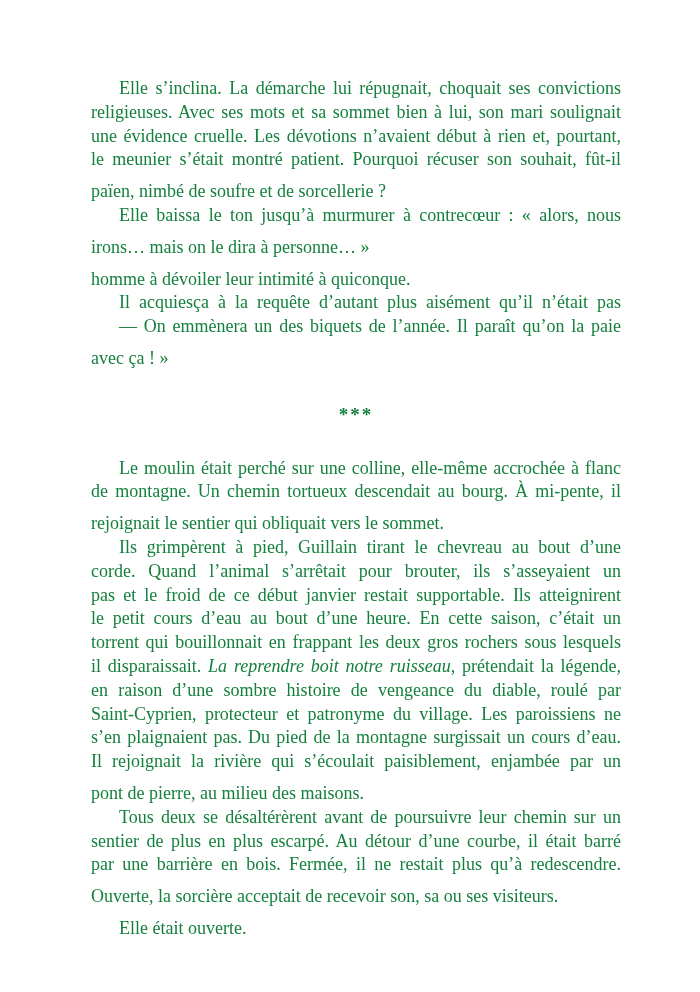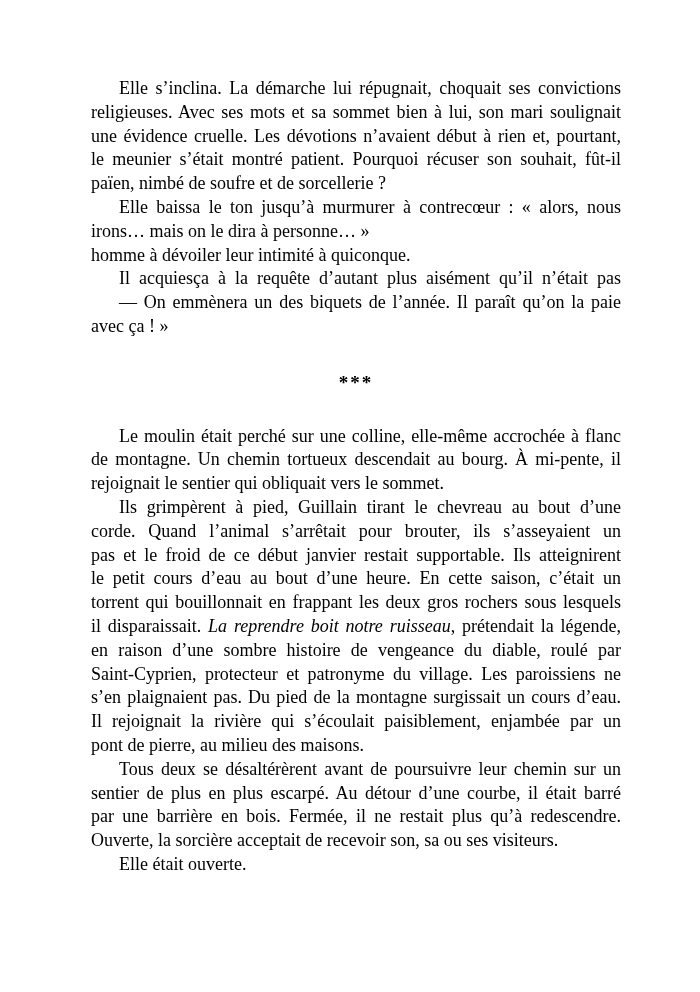--- a/index.html
+++ b/index.html
@@ -11,32 +11,33 @@
     width: 700px;
     height: 992px;
     overflow: hidden;
   }
   .page {
     box-sizing: border-box;
     width: 700px;
     height: 992px;
     padding: 77px 79px 0 91px;
     background: #ffffff;
-    color: #000000;
+    color: #15803d;
     font-family: "Liberation Serif", "DejaVu Serif", serif;
     font-size: 18px;
     line-height: 23.8px;
   }
   .paragraph { margin: 0; }
   .pline {
     text-align: justify;
     text-align-last: justify;
   }
   .pline.last {
     text-align-last: left;
+    margin-top: 8px;
   }
   .pline.first {
     text-indent: 28px;
   }
   .italic { font-style: italic; }
   .separator {
     text-align: center;
     font-weight: bold;
     font-size: 19px;
     letter-spacing: 2px;

